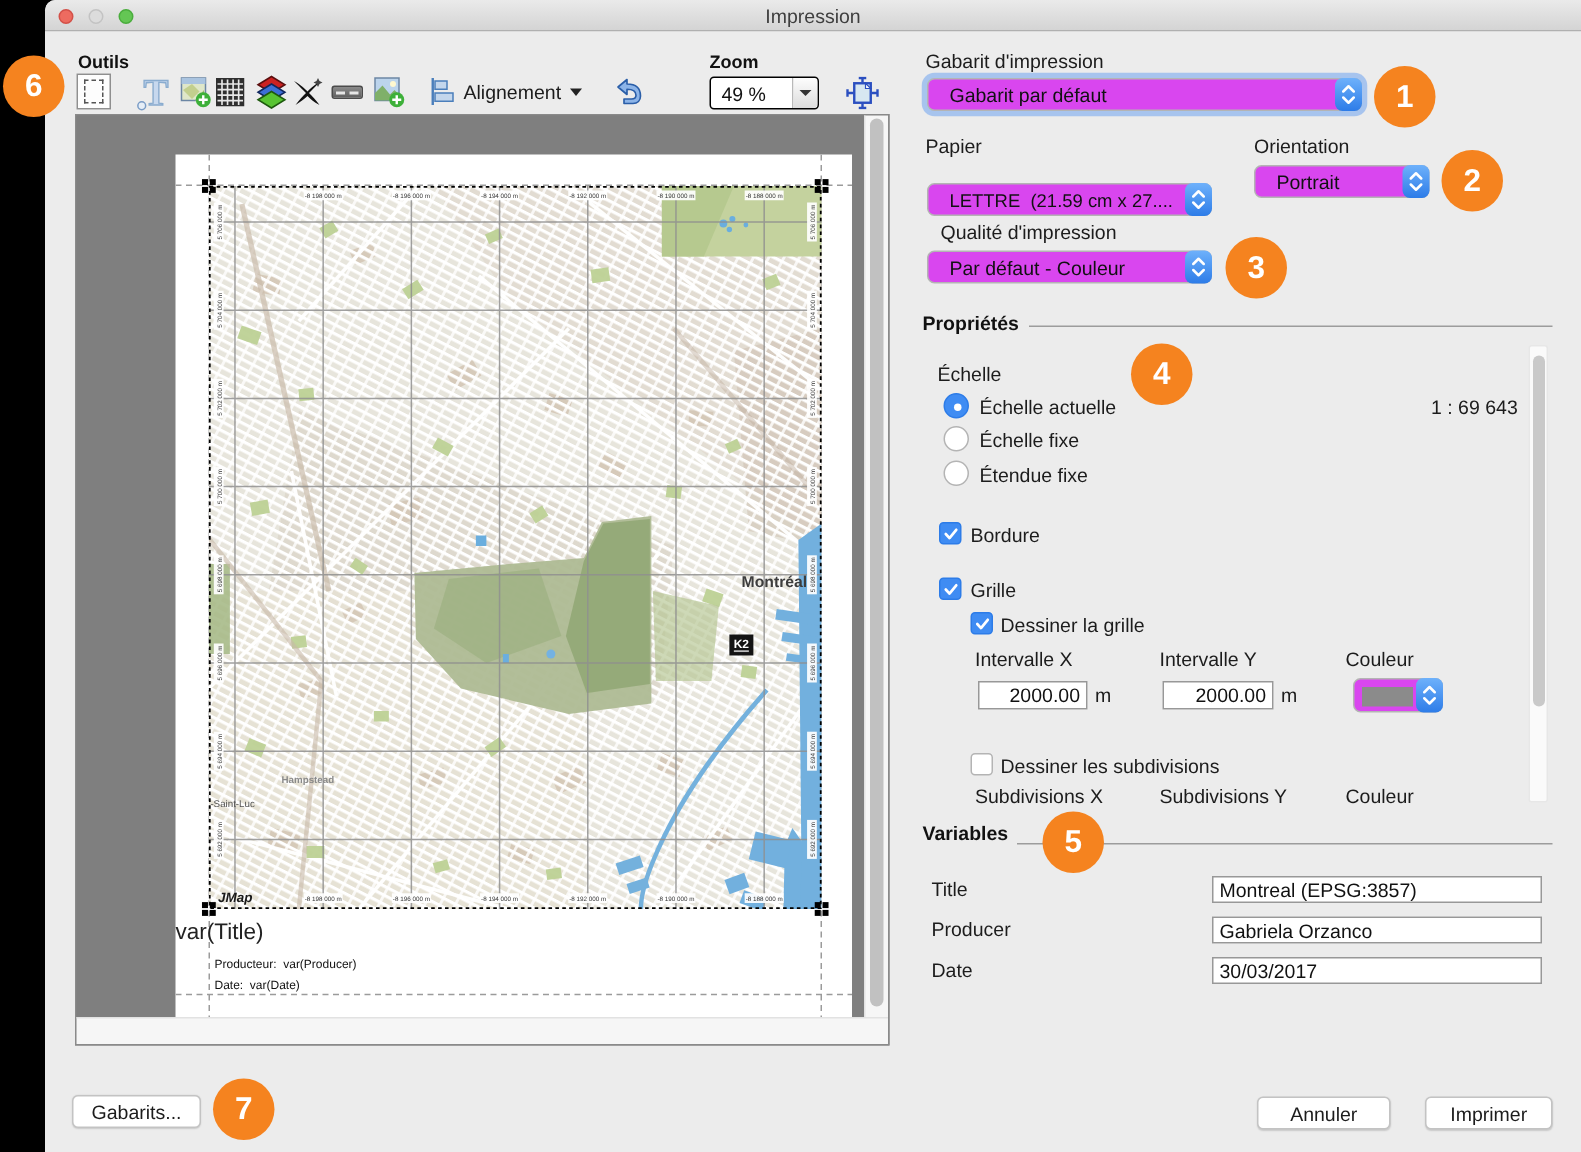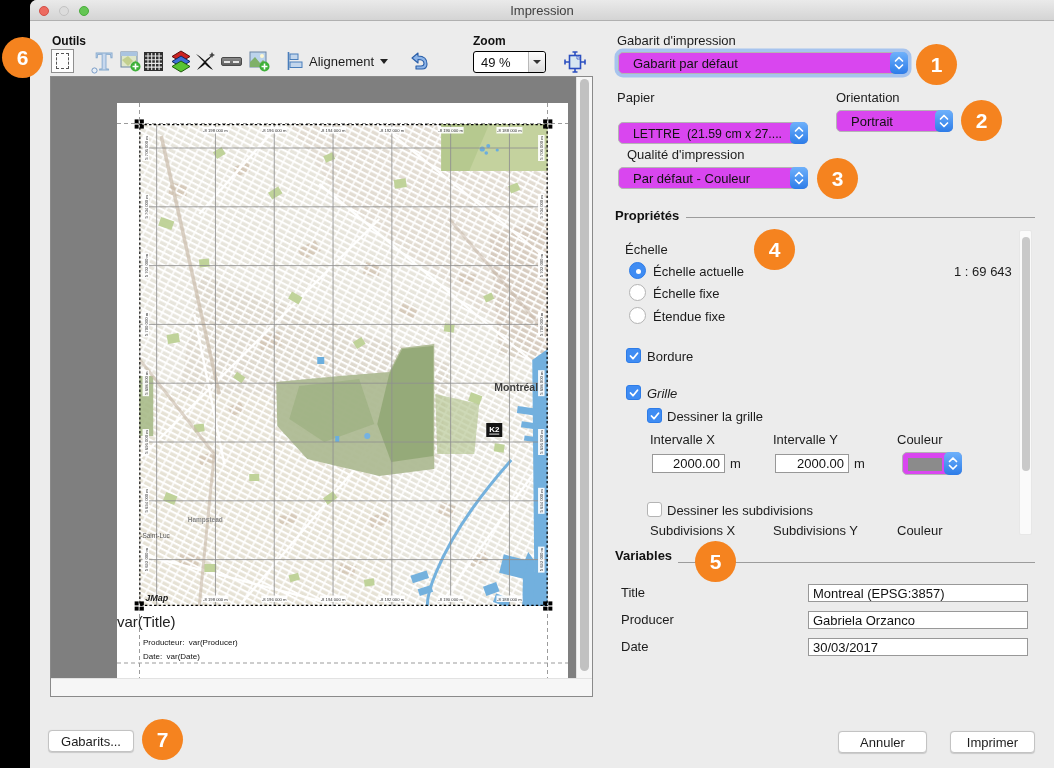--- a/index.html
+++ b/index.html
@@ -441,21 +441,21 @@
           <path d="M2.5 6 L5 8.7 L9.5 3.2" fill="none" stroke="#fff" stroke-width="1.8" stroke-linecap="round" stroke-linejoin="round"></path>
         </svg>
       </div>
     <div class="lbl" style="left:32px; top:127px;">Bordure</div>
 
     <div class="check" style="left:11px; top:163px;">
         <svg width="12" height="12" viewBox="0 0 12 12">
           <path d="M2.5 6 L5 8.7 L9.5 3.2" fill="none" stroke="#fff" stroke-width="1.8" stroke-linecap="round" stroke-linejoin="round"></path>
         </svg>
       </div>
-    <div class="lbl" style="left:32px; top:164px;font-style:italic;">Grille</div>
+    <div class="lbl" style="left:32px; top:164px;">Grille</div>
 
     <div class="check" style="left:32px; top:186px;">
         <svg width="12" height="12" viewBox="0 0 12 12">
           <path d="M2.5 6 L5 8.7 L9.5 3.2" fill="none" stroke="#fff" stroke-width="1.8" stroke-linecap="round" stroke-linejoin="round"></path>
         </svg>
       </div>
     <div class="lbl" style="left:52px; top:187px;">Dessiner la grille</div>
 
     <div class="lbl" style="left:35px; top:210px;text-align:right;">Intervalle X</div>
     <div class="field" style="left:37px; top:232px; width:73px; height:19px; text-align:right; padding:1px 4px 0 0;">2000.00</div>

